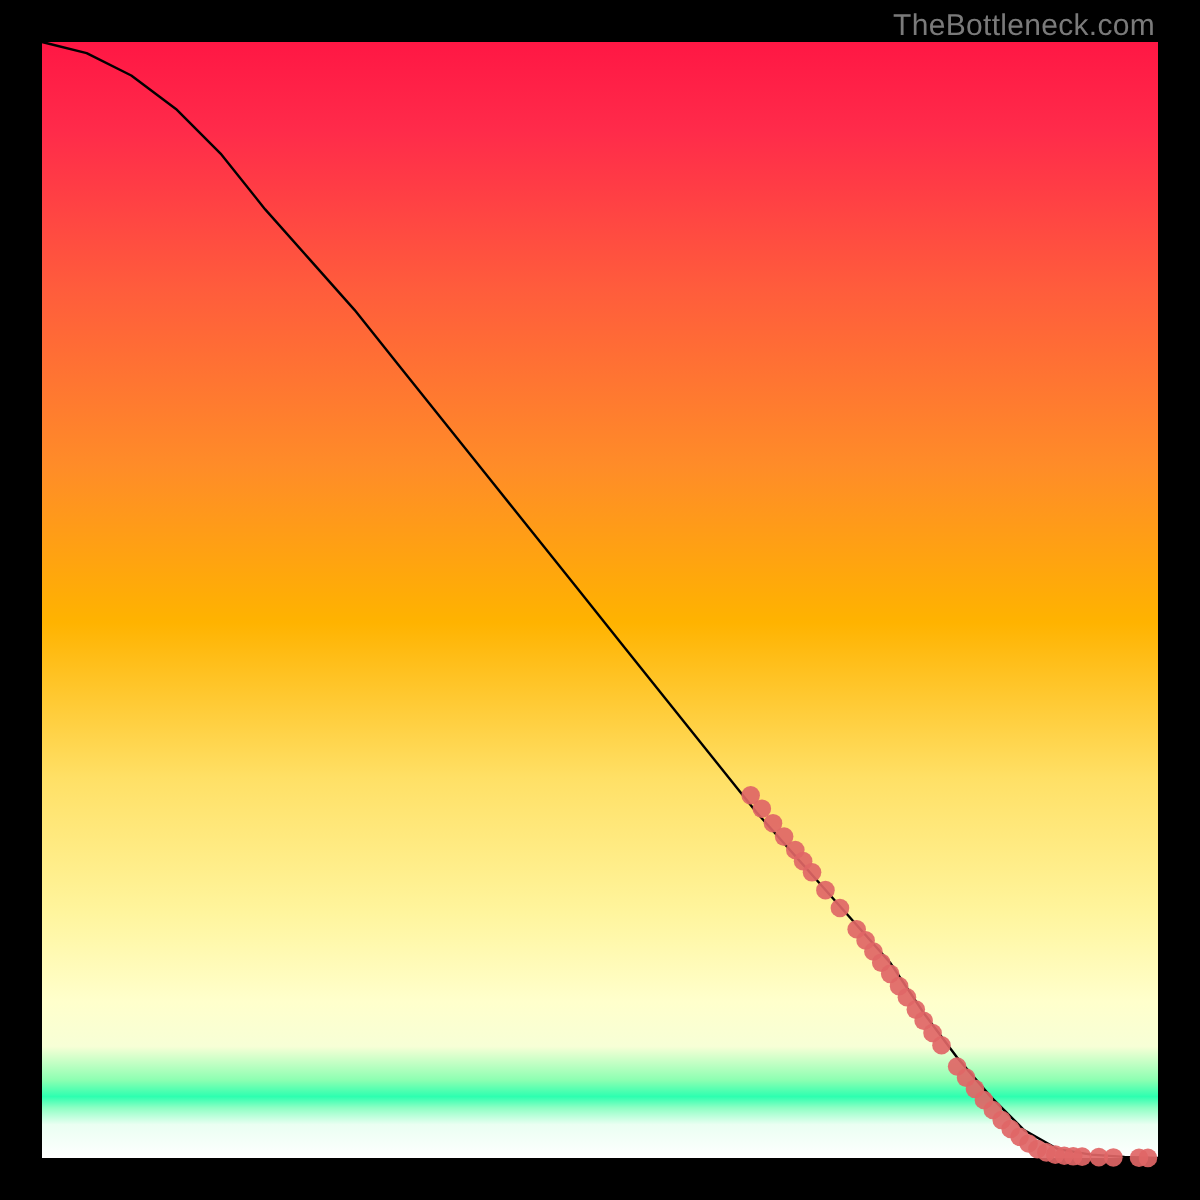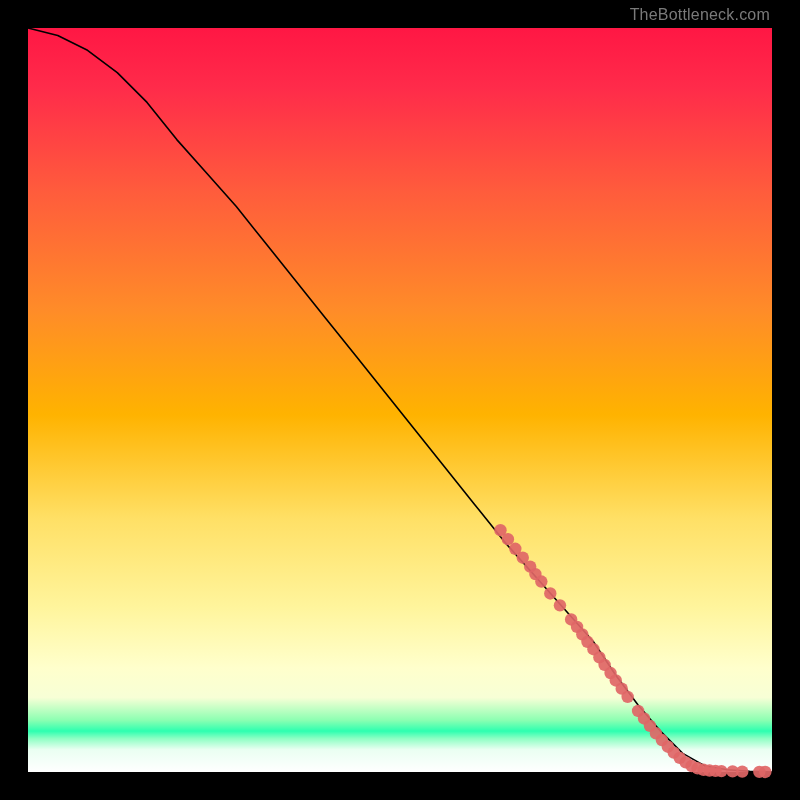--- a/index.html
+++ b/index.html
@@ -40,21 +40,21 @@
       #8dffc4 95.5%,
       #eafff2 97%,
       #ffffff 100%
     );
   }
   .watermark {
     position: absolute;
     top: 6px;
     right: 30px;
     color: #7a7a7a;
-    font-size: 16px;
+    font-size: 20px;
     letter-spacing: 0.2px;
     font-family: Arial, Helvetica, sans-serif;
   }
   svg.overlay {
     position: absolute;
     left: 28px;
     top: 28px;
     width: 744px;
     height: 744px;
     overflow: visible;

